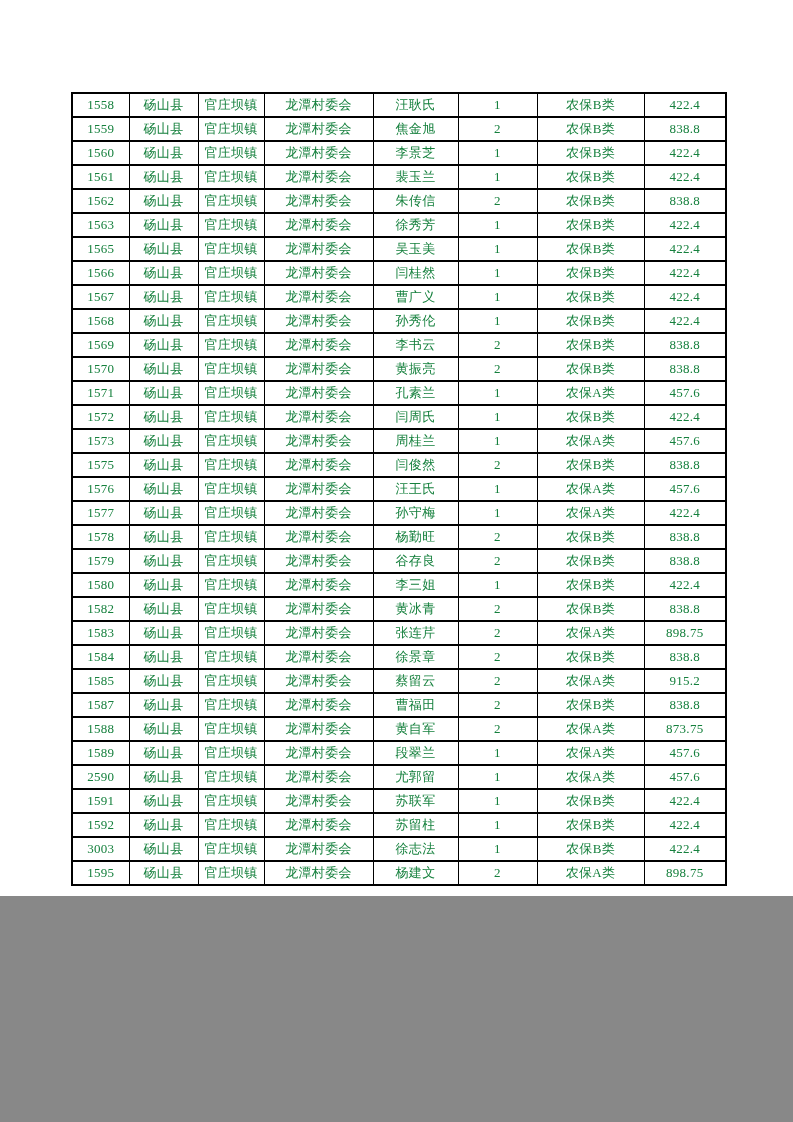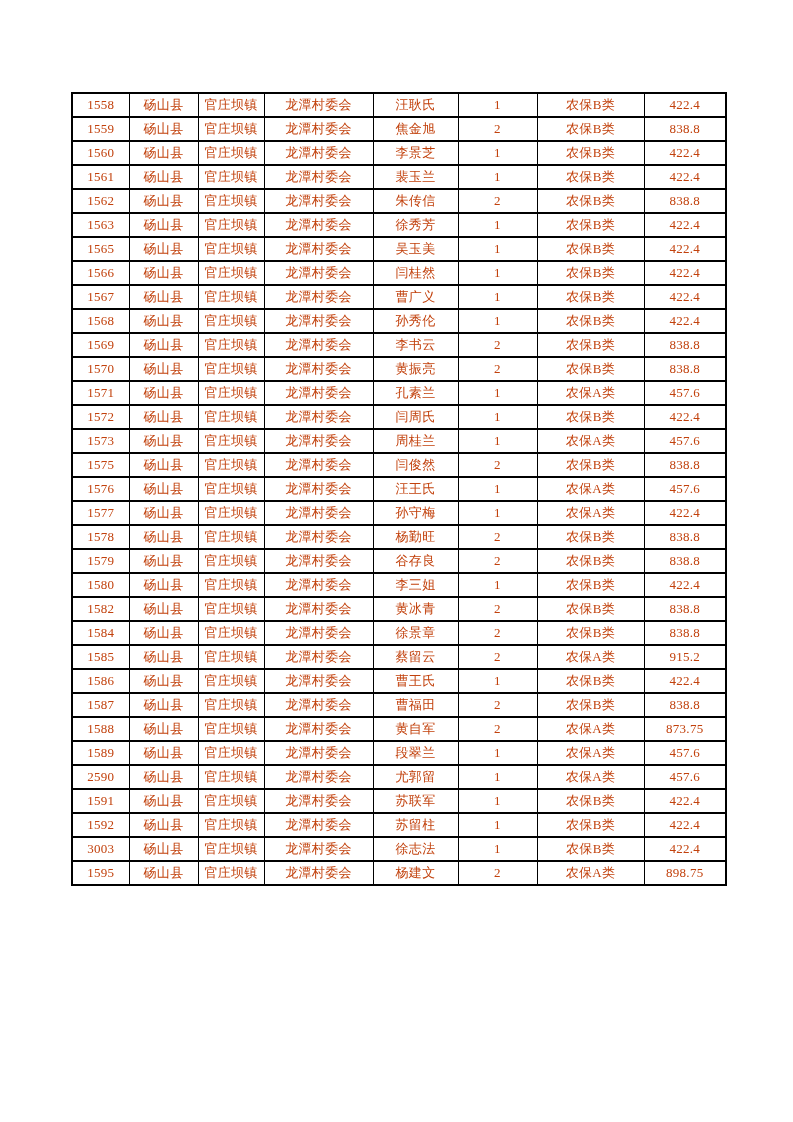--- a/index.html
+++ b/index.html
@@ -3,26 +3,26 @@
 <meta charset="utf-8">
 <style>
   html, body {
     margin: 0;
     padding: 0;
     background: #888;
   }
   .page {
     position: relative;
     width: 793px;
-    height: 1122px;
+    height: 896px;
     background: #ffffff;
     margin: 0 auto;
     overflow: hidden;
     font-family: "Liberation Serif", "DejaVu Serif", serif;
-    color: #c2410c;
+    color: #15803d;
   }
   table.grid {
     position: absolute;
     left: 71px;
     top: 92px;
     border-collapse: collapse;
     table-layout: fixed;
     width: 654px;
   }
   table.grid td {
@@ -304,20 +304,30 @@
     <td>1582</td>
     <td>砀山县</td>
     <td>官庄坝镇</td>
     <td>龙潭村委会</td>
     <td>黄冰青</td>
     <td>2</td>
     <td>农保B类</td>
     <td>838.8</td>
   </tr>
 
+  <tr>
+    <td>1583</td>
+    <td>砀山县</td>
+    <td>官庄坝镇</td>
+    <td>龙潭村委会</td>
+    <td>张连芹</td>
+    <td>2</td>
+    <td>农保A类</td>
+    <td>898.75</td>
+  </tr>
 
   <tr>
     <td>1584</td>
     <td>砀山县</td>
     <td>官庄坝镇</td>
     <td>龙潭村委会</td>
     <td>徐景章</td>
     <td>2</td>
     <td>农保B类</td>
     <td>838.8</td>
@@ -327,30 +337,20 @@
     <td>1585</td>
     <td>砀山县</td>
     <td>官庄坝镇</td>
     <td>龙潭村委会</td>
     <td>蔡留云</td>
     <td>2</td>
     <td>农保A类</td>
     <td>915.2</td>
   </tr>
 
-  <tr>
-    <td>1586</td>
-    <td>砀山县</td>
-    <td>官庄坝镇</td>
-    <td>龙潭村委会</td>
-    <td>曹王氏</td>
-    <td>1</td>
-    <td>农保B类</td>
-    <td>422.4</td>
-  </tr>
 
   <tr>
     <td>1587</td>
     <td>砀山县</td>
     <td>官庄坝镇</td>
     <td>龙潭村委会</td>
     <td>曹福田</td>
     <td>2</td>
     <td>农保B类</td>
     <td>838.8</td>

